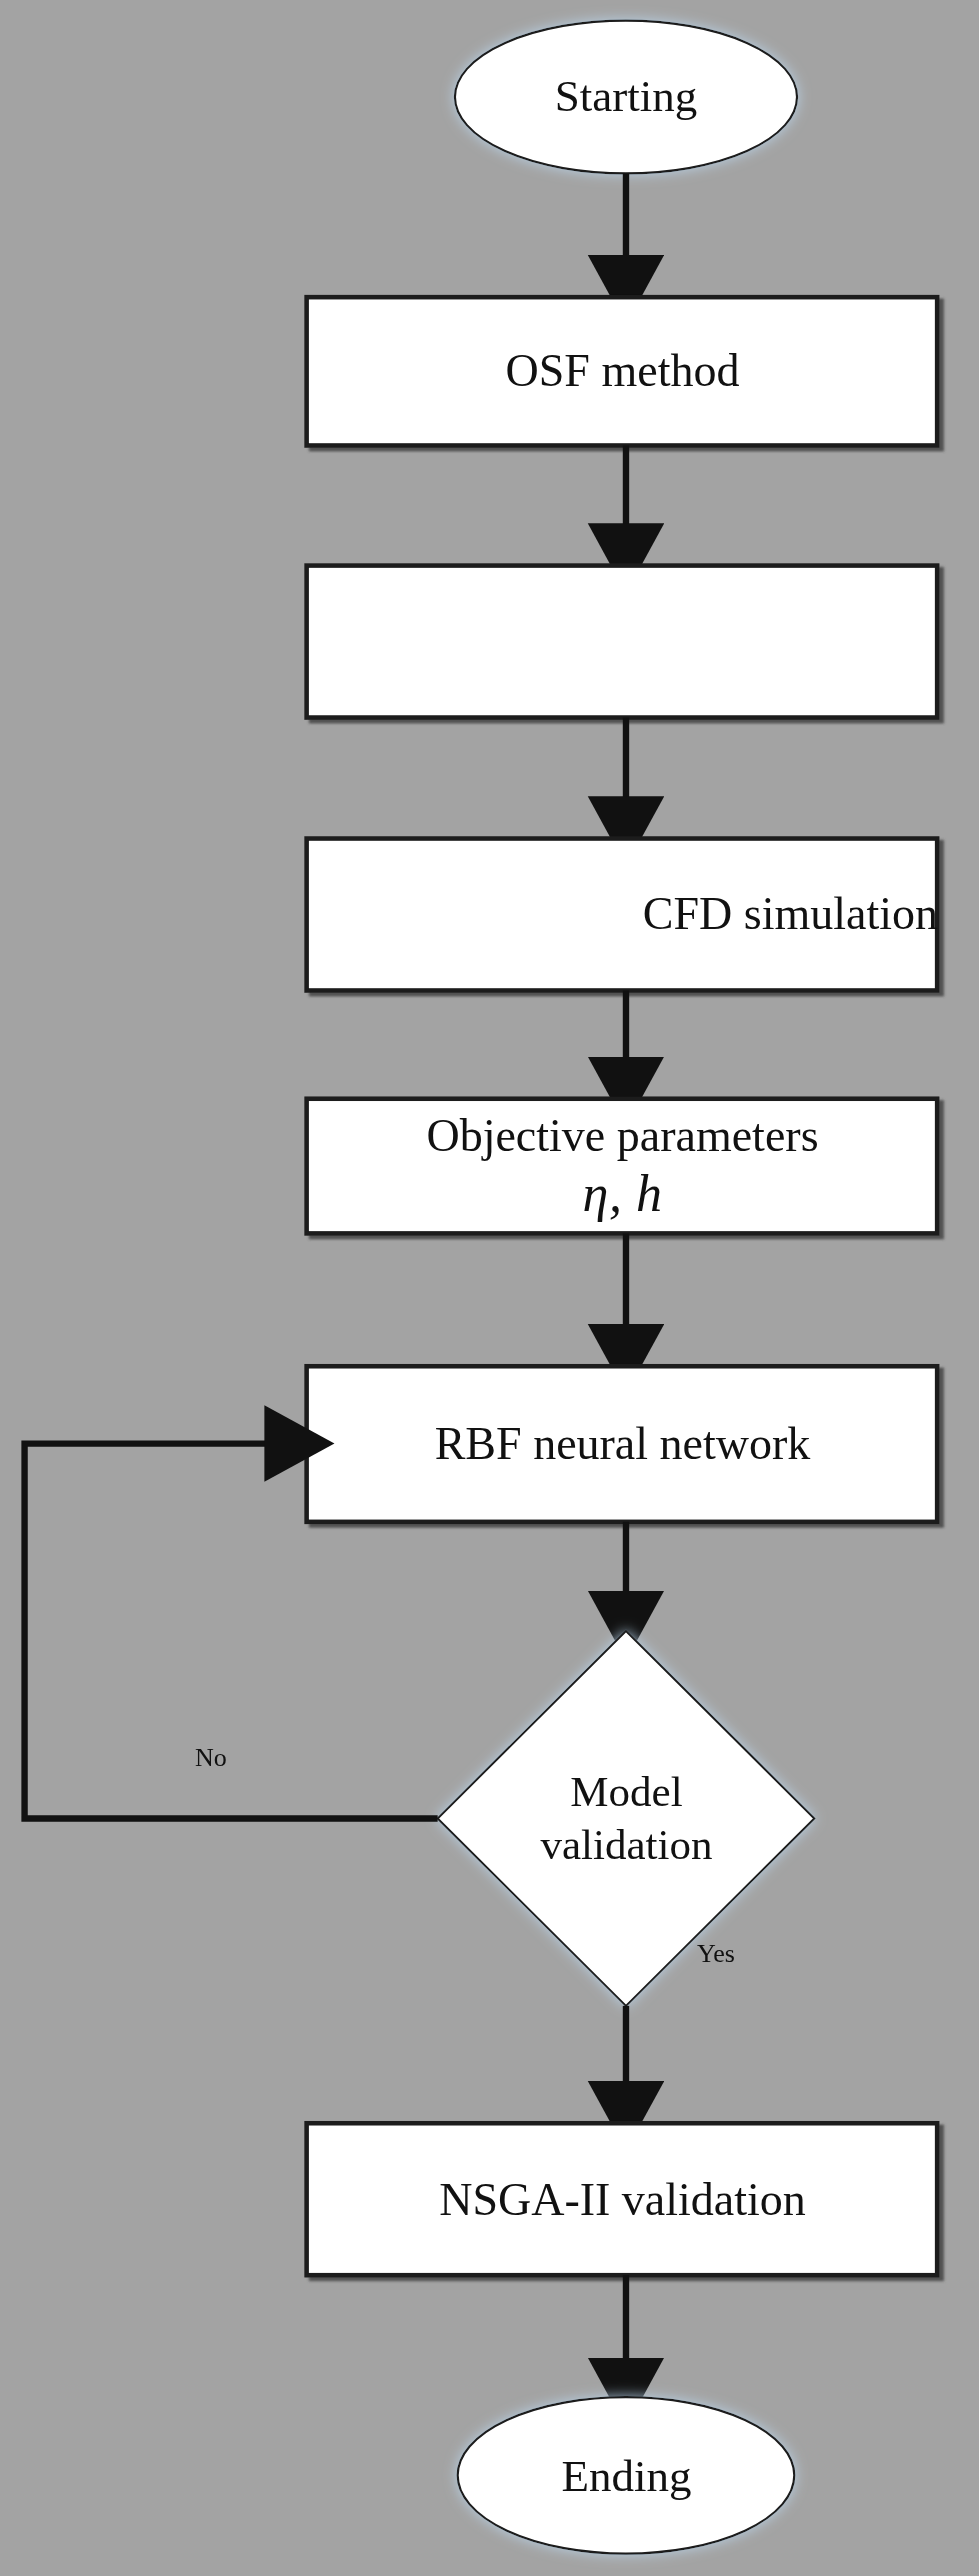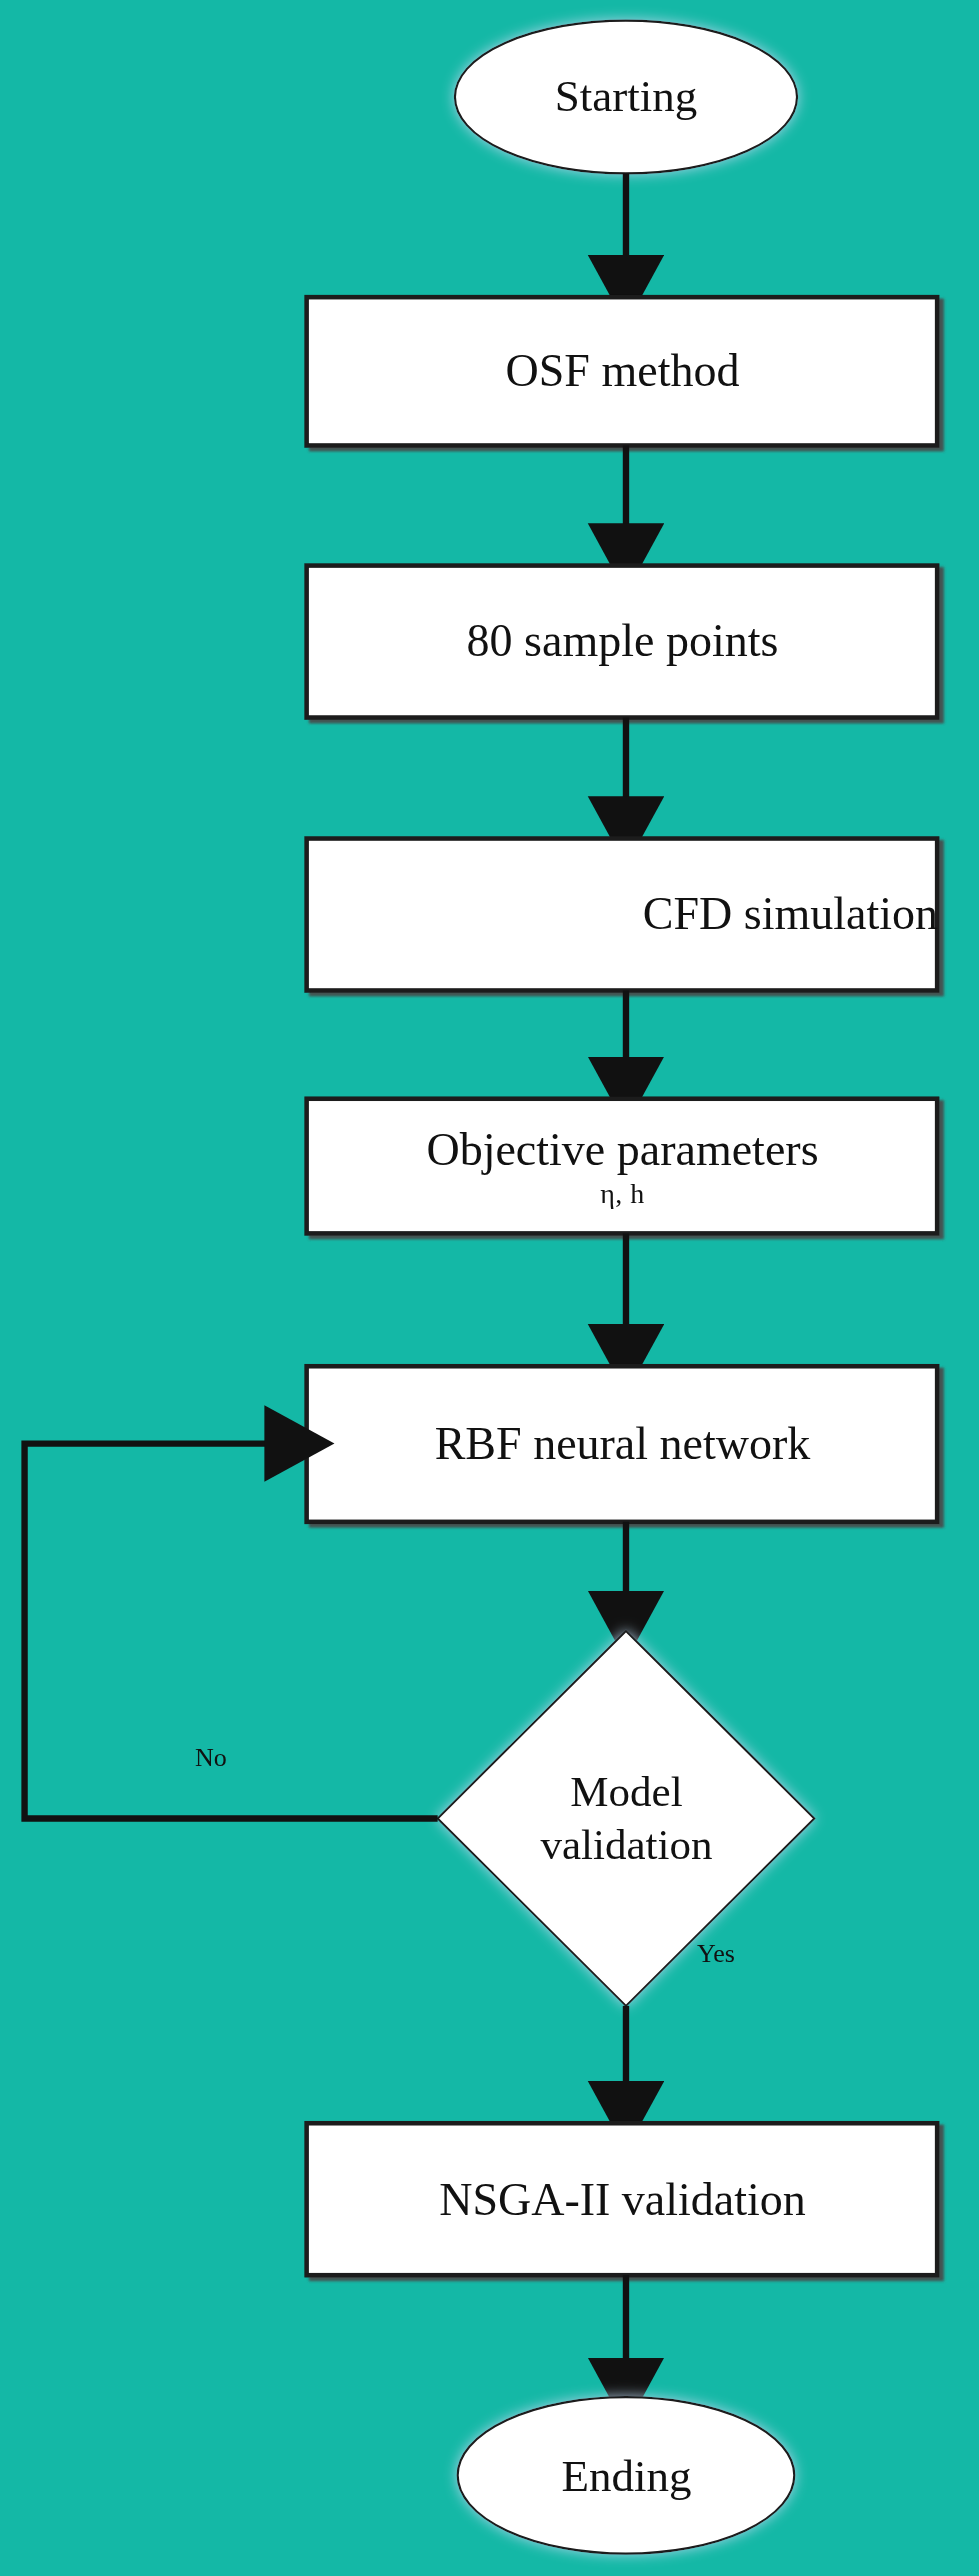--- a/index.html
+++ b/index.html
@@ -7,21 +7,21 @@
     padding: 0;
     background: #ffffff;
   }
   body {
     font-family: "Liberation Serif", "DejaVu Serif", serif;
   }
   #canvas {
     position: relative;
     width: 979px;
     height: 2576px;
-    background: #14b8a6;
+    background: #a3a3a3;
     overflow: hidden;
   }
   #flow-svg {
     position: absolute;
     left: 0;
     top: 0;
     width: 979px;
     height: 2576px;
     display: block;
   }
@@ -48,21 +48,22 @@
     line-height: 1.22;
     text-align: right;
   }
   .edge-label {
     position: absolute;
     font-size: 26px;
     color: #111111;
     white-space: nowrap;
   }
   .sym-line {
-    font-size: 28px;
+    font-style: italic;
+    font-size: 52px;
     letter-spacing: 0.5px;
   }
 </style>
 </head>
 <body>
 
 <div id="canvas">
 
   <svg id="flow-svg" viewBox="0 0 1076 2830">
     <defs>
@@ -124,23 +125,20 @@
   </svg>
 
   <div class="node-label terminal-label" style="left:455px; top:20px; width:342px; height:153px;">
     <span>Starting</span>
   </div>
 
   <div class="node-label box-label" style="left:307px; top:297px; width:631px; height:148px;">
     <span>OSF method</span>
   </div>
 
-  <div class="node-label box-label" style="left:307px; top:565px; width:631px; height:152px;">
-    <span>80 sample points</span>
-  </div>
 
   <div class="node-label box-label" style="left:307px; top:838px; width:631px; height:152px;align-items:flex-end;">
     <span>CFD simulation</span>
   </div>
 
   <div class="node-label box-label" style="left:307px; top:1099px; width:631px; height:135px;">
     <span>Objective parameters</span>
     <span class="sym-line">η, h</span>
   </div>
 

